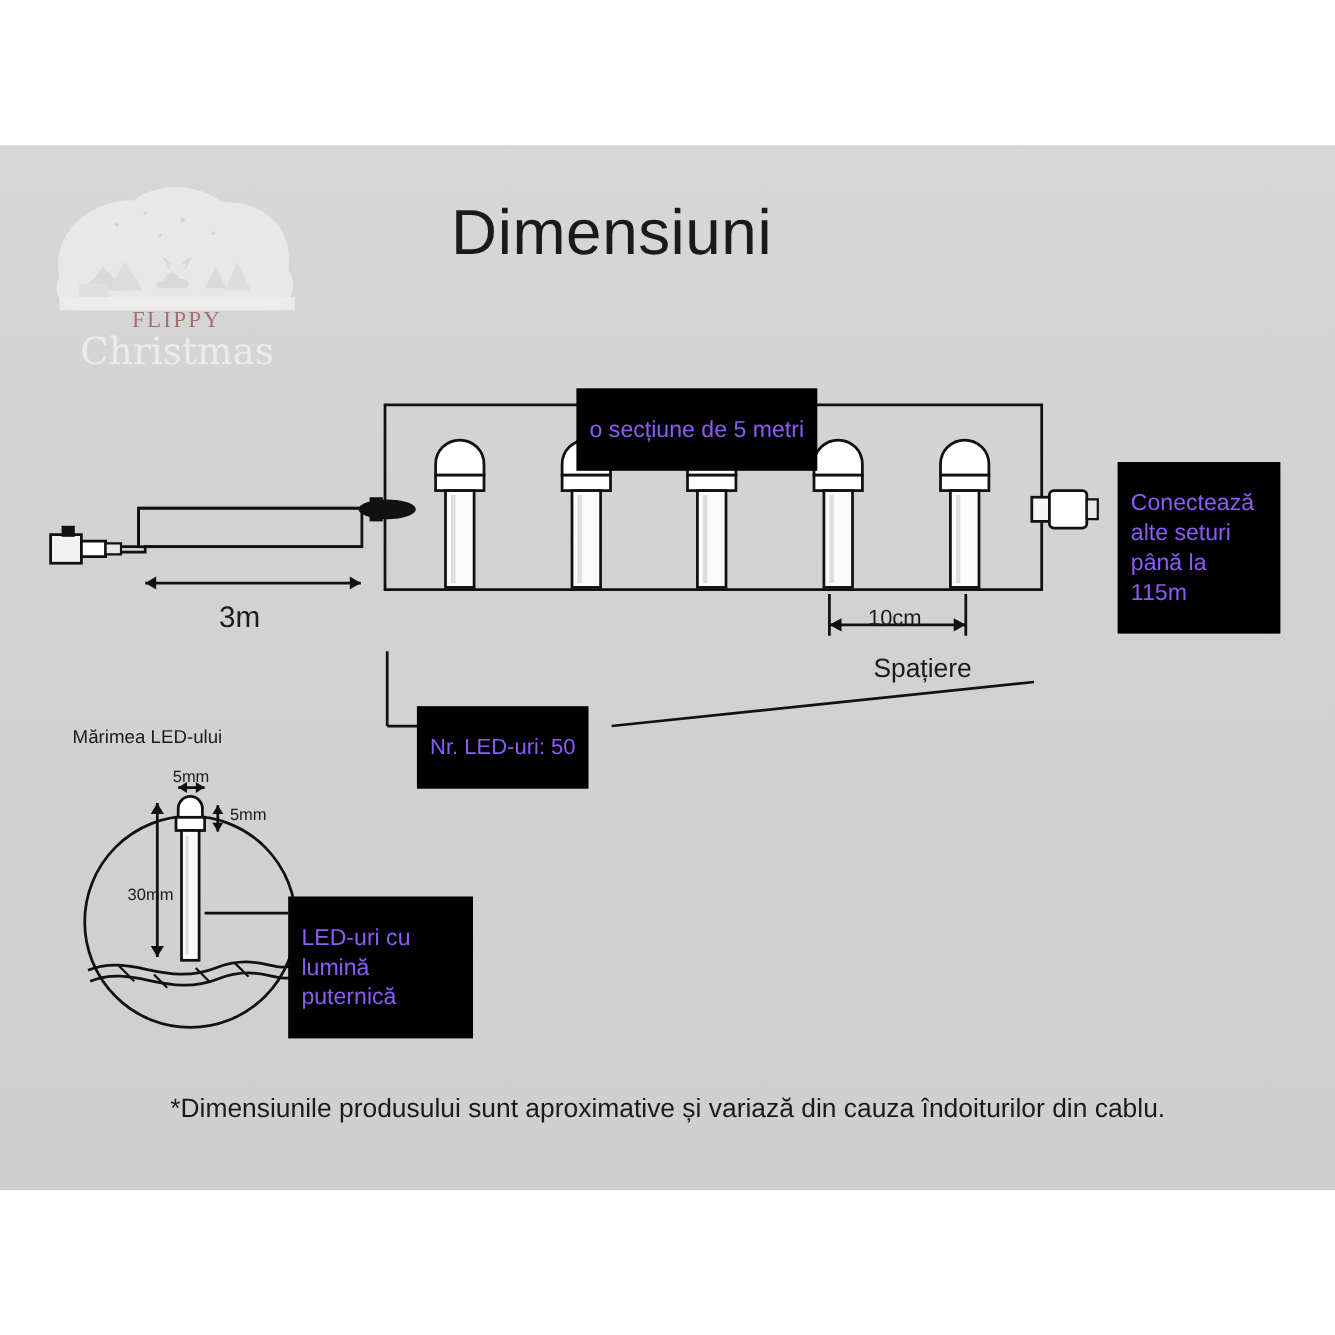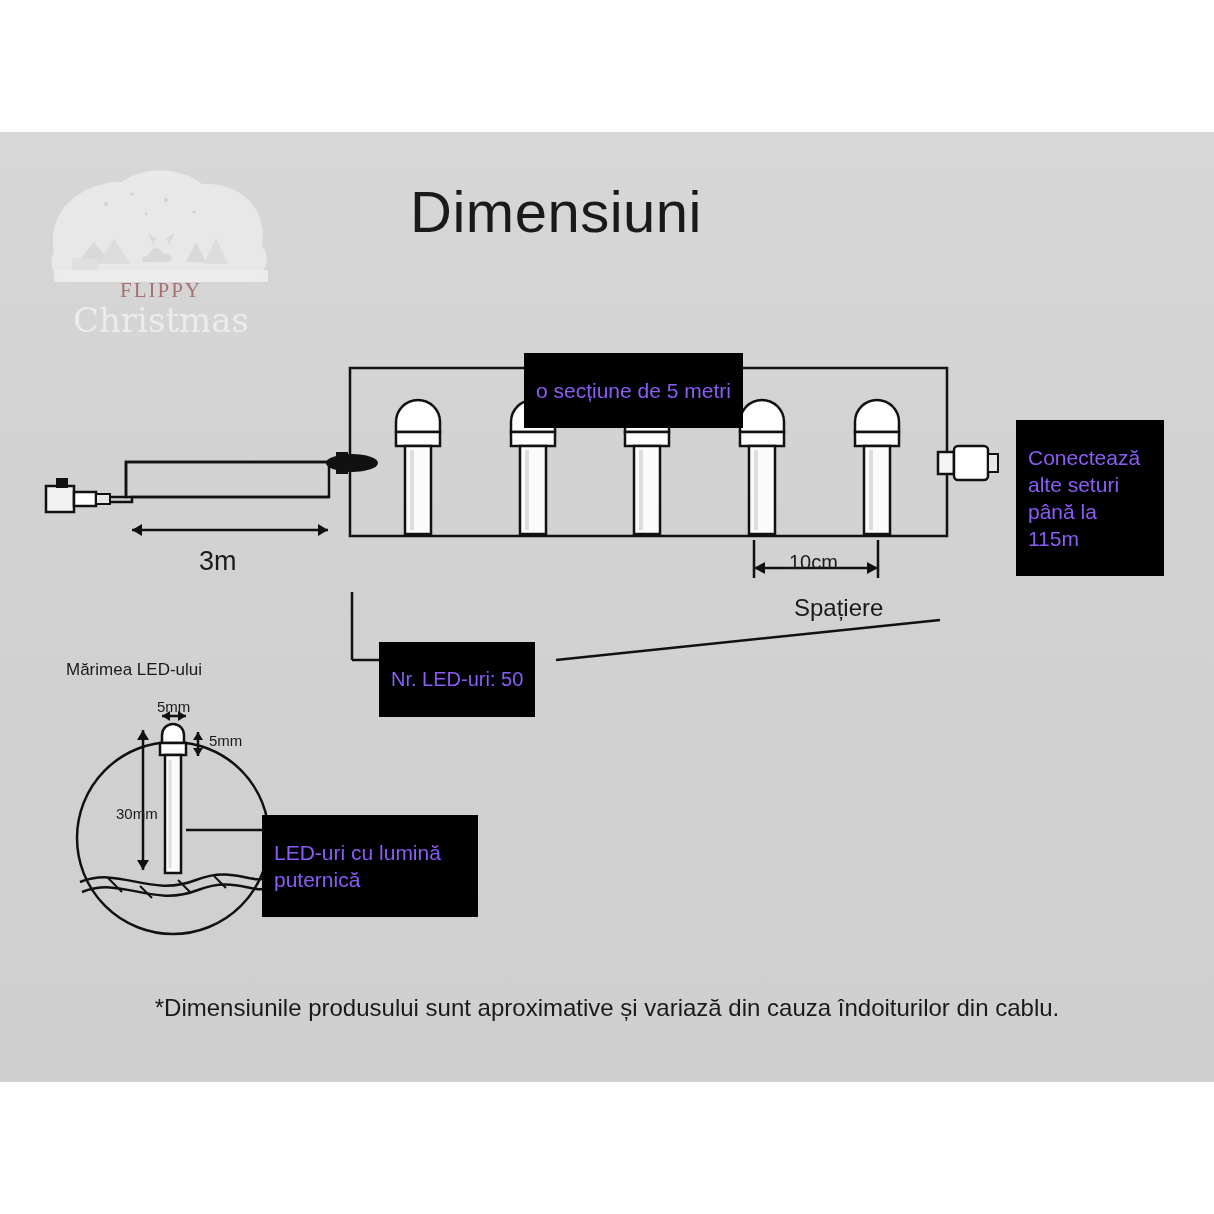--- a/index.html
+++ b/index.html
@@ -76,21 +76,21 @@
     color: #8b5cf6;
     font-size: 20px;
     line-height: 27px;
     padding: 24px 12px;
     white-space: pre-line;
     box-sizing: border-box;
   }
   .lbl-section { left: 524px; top: 353px; font-size: 21px; }
   .lbl-connect { left: 1016px; top: 420px; font-size: 21px; width: 148px; }
   .lbl-leds    { left: 379px; top: 642px; font-size: 20px; }
-  .lbl-bright  { left: 262px; top: 815px; font-size: 21px; width: 216px; }
+  .lbl-bright  { left: 262px; top: 815px; font-size: 21px; width: 168px; }
 
   .plain {
     position: absolute;
     color: #1a1a1a;
   }
   .txt-5m      { left: 199px; top: 546px; font-size: 27px; }
   .txt-10cm    { left: 789px; top: 551px; font-size: 20px; }
   .txt-spatiere{ left: 766px; top: 594px; font-size: 24px; margin-left: 28px; }
   .txt-marime  { left: 66px;  top: 660px; font-size: 17px; text-align: center; }
   .txt-5mm-h   { left: 157px; top: 698px; font-size: 15px; }

